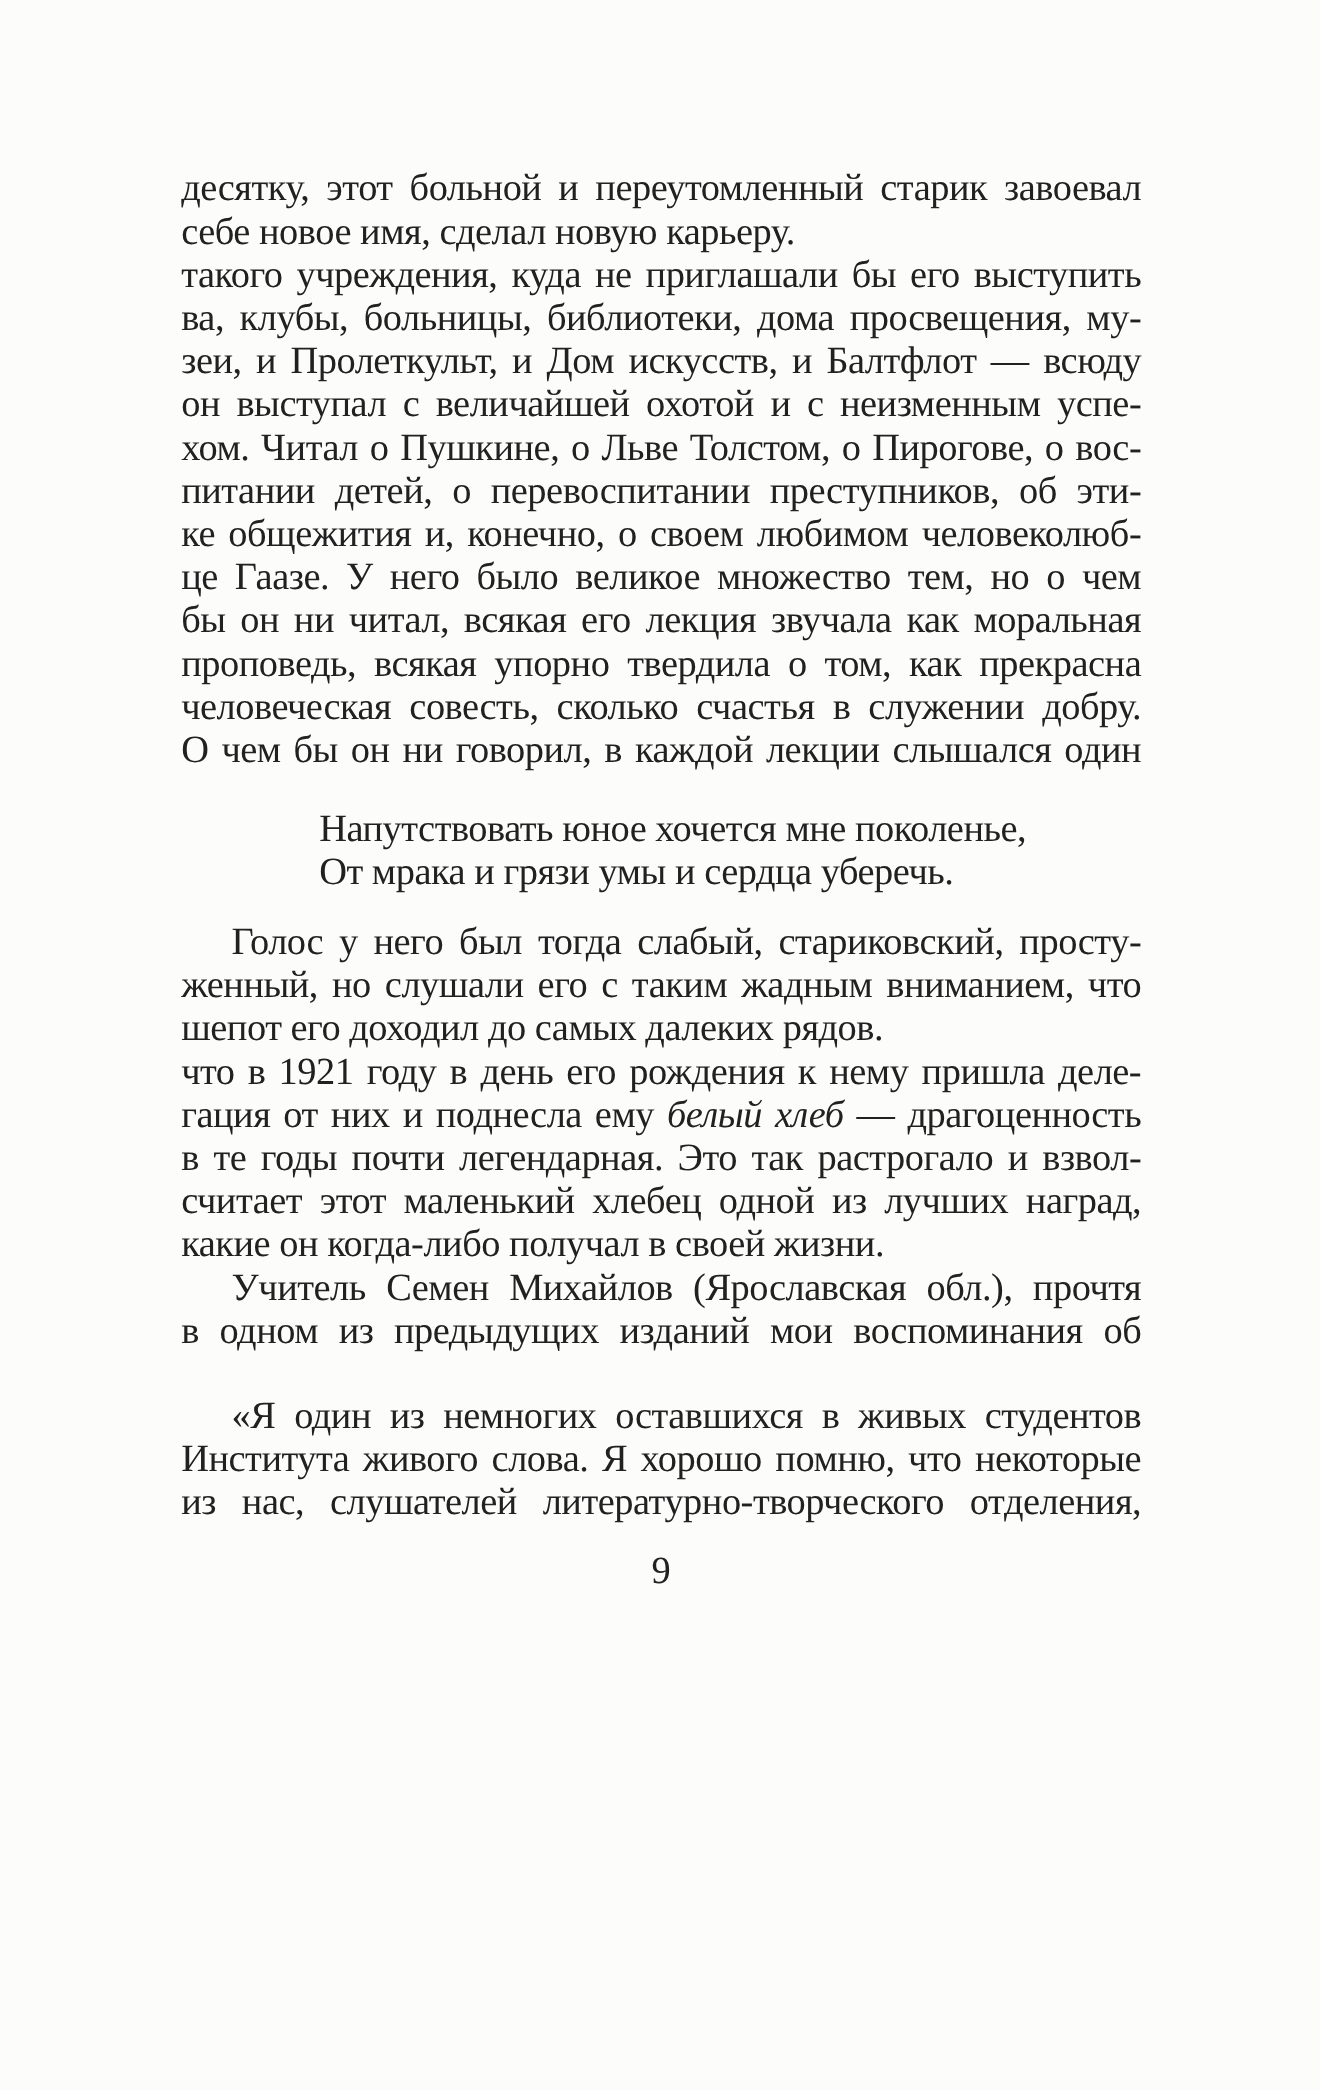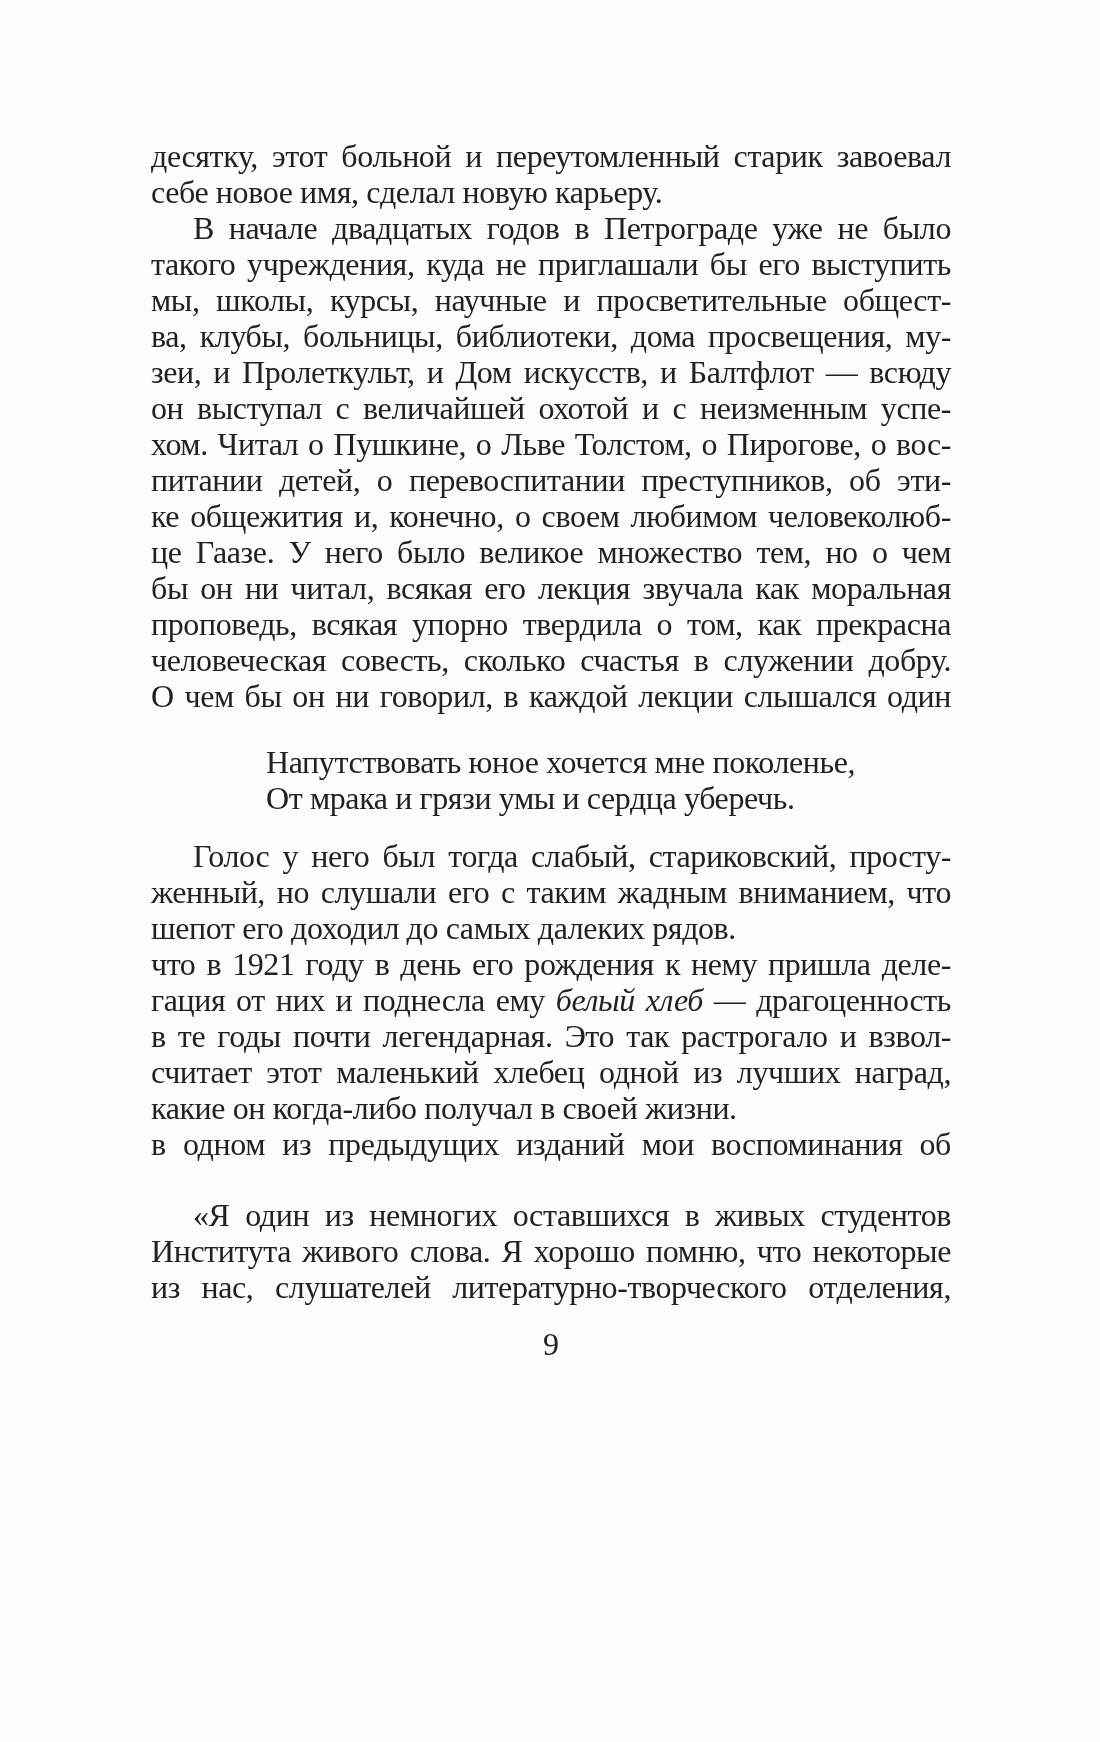--- a/index.html
+++ b/index.html
@@ -63,23 +63,21 @@
 </style>
 </head>
 <body>
 
 <div class="page">
   <div class="text-block">
 
     <div class="ln">десятку, этот больной и переутомленный старик завоевал</div>
     <div class="ln last">себе новое имя, сделал новую карьеру.</div>
 
-    <div class="ln pindent">В начале двадцатых годов в Петрограде уже не было</div>
     <div class="ln">такого учреждения, куда не приглашали бы его выступить</div>
-    <div class="ln">мы, школы, курсы, научные и просветительные общест-</div>
     <div class="ln">ва, клубы, больницы, библиотеки, дома просвещения, му-</div>
     <div class="ln">зеи, и Пролеткульт, и Дом искусств, и Балтфлот — всюду</div>
     <div class="ln">он выступал с величайшей охотой и с неизменным успе-</div>
     <div class="ln">хом. Читал о Пушкине, о Льве Толстом, о Пирогове, о вос-</div>
     <div class="ln">питании детей, о перевоспитании преступников, об эти-</div>
     <div class="ln">ке общежития и, конечно, о своем любимом человеколюб-</div>
     <div class="ln">це Гаазе. У него было великое множество тем, но о чем</div>
     <div class="ln">бы он ни читал, всякая его лекция звучала как моральная</div>
     <div class="ln">проповедь, всякая упорно твердила о том, как прекрасна</div>
     <div class="ln">человеческая совесть, сколько счастья в служении добру.</div>
@@ -93,20 +91,21 @@
     <div class="ln pindent">Голос у него был тогда слабый, стариковский, просту-</div>
     <div class="ln">женный, но слушали его с таким жадным вниманием, что</div>
     <div class="ln last">шепот его доходил до самых далеких рядов.</div>
 
     <div class="ln">что в 1921 году в день его рождения к нему пришла деле-</div>
     <div class="ln"><span>гация от них и поднесла ему </span><span class="it">белый хлеб</span><span> — драгоценность</span></div>
     <div class="ln">в те годы почти легендарная. Это так растрогало и взвол-</div>
     <div class="ln">считает этот маленький хлебец одной из лучших наград,</div>
     <div class="ln last">какие он когда-либо получал в своей жизни.</div>
 
+    <div class="ln pindent">Учитель Семен Михайлов (Ярославская обл.), прочтя</div>
     <div class="ln">в одном из предыдущих изданий мои воспоминания об</div>
 
     <div class="ln pindent gap-before">«Я один из немногих оставшихся в живых студентов</div>
     <div class="ln">Института живого слова. Я хорошо помню, что некоторые</div>
     <div class="ln">из нас, слушателей литературно-творческого отделения,</div>
 
     <div class="page-number">9</div>
   </div>
 </div>
 

